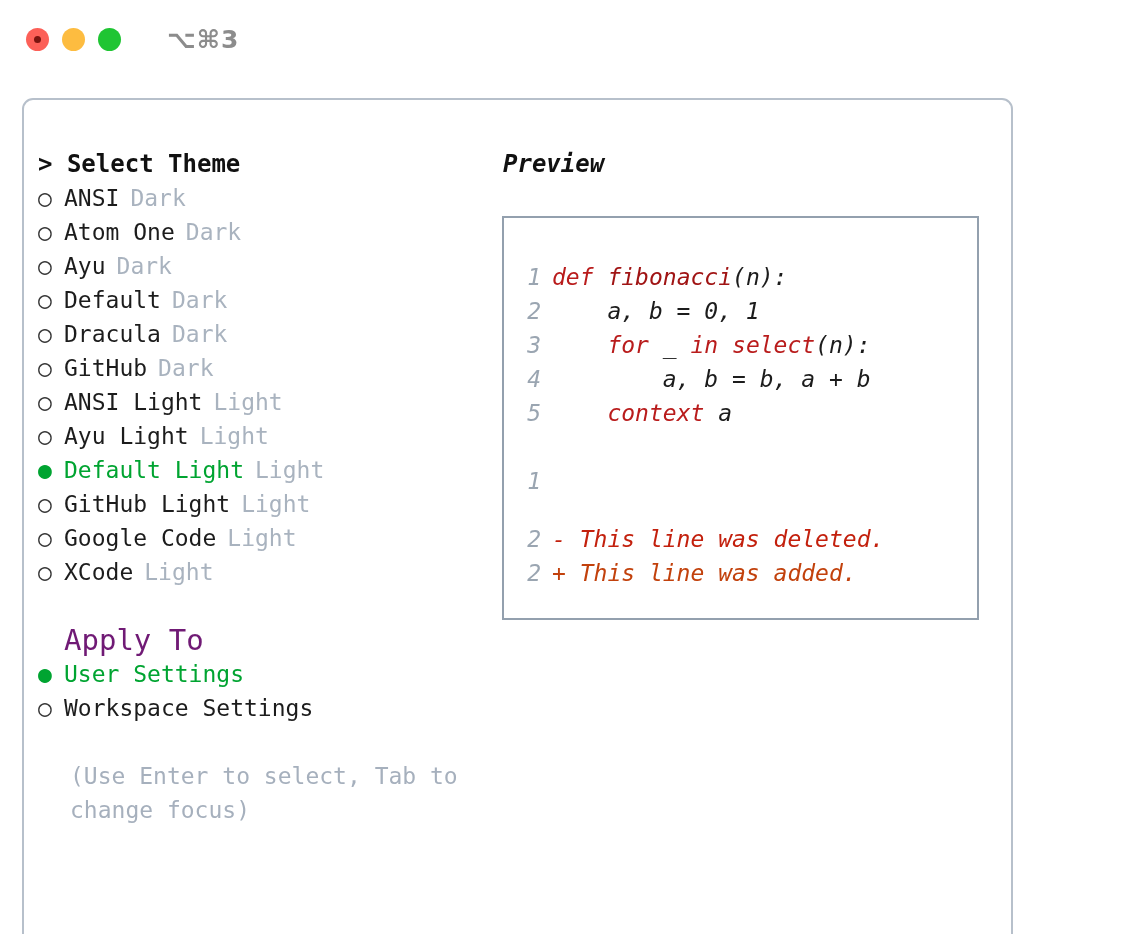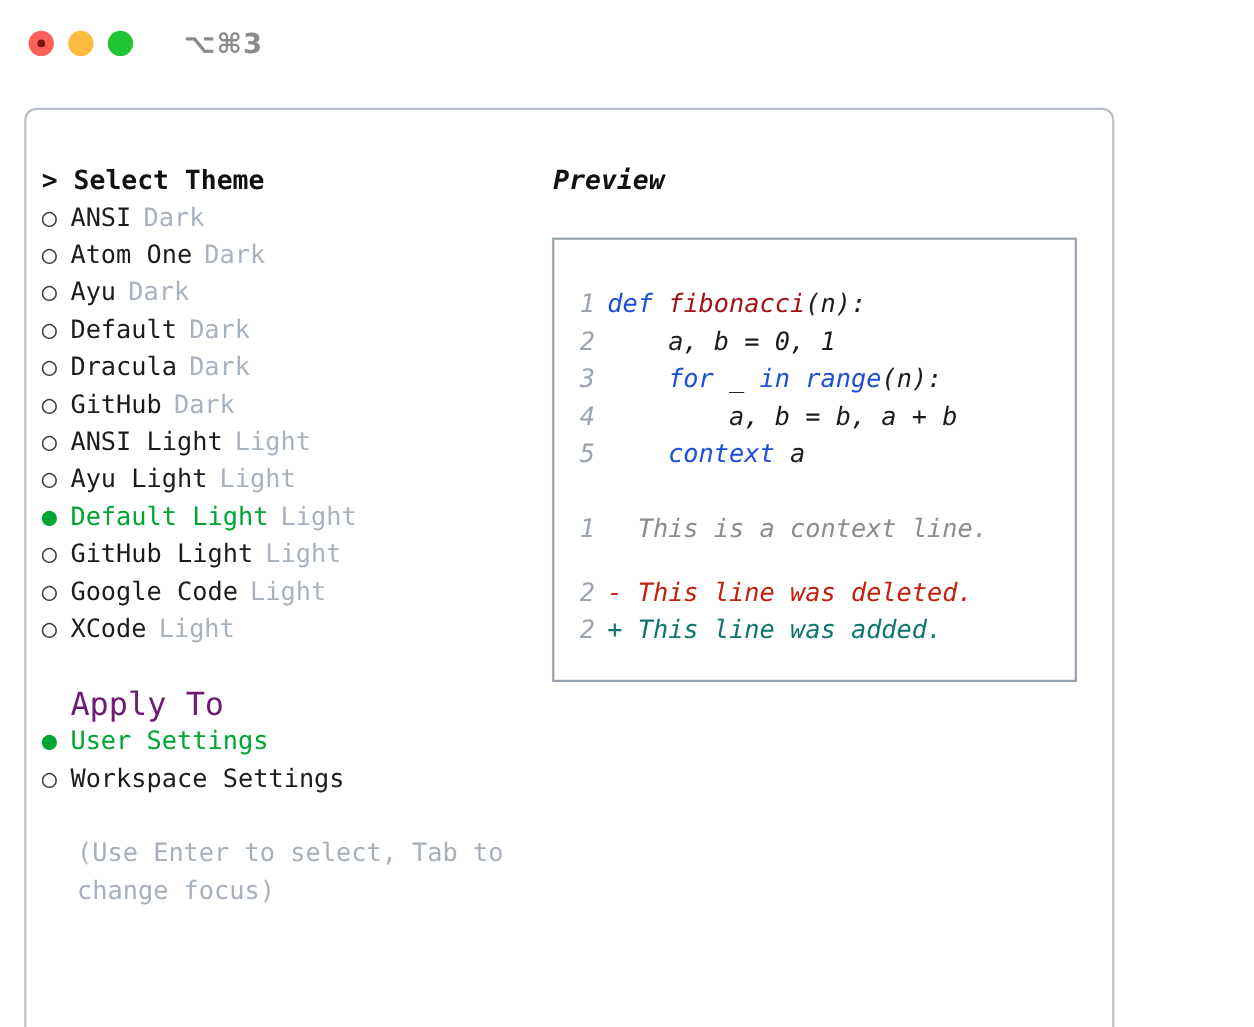--- a/index.html
+++ b/index.html
@@ -186,29 +186,29 @@
   .lineno {
     width: 48px;
     flex: 0 0 48px;
     text-align: right;
     color: #9aa5b1;
     padding-right: 11px;
     box-sizing: border-box;
   }
   .codetext { color: #1c1c1c; }
 
-  .tok-kw   { color: #1d4ed8; text-align: center; }
+  .tok-kw   { color: #b91c1c; text-align: center; }
   .tok-fn   { color: #a01414; }
   .tok-pn   { color: #1c1c1c; }
 
   .spacer-line { height: 34px; }
 
   .diff-ctx { color: #8c8c8c; }
   .diff-del { color: #c3200d; margin-top: 24px; }
-  .diff-add { color: #0f766e; }
+  .diff-add { color: #c2410c; }
 </style>
 </head>
 <body>
 
 <div class="window">
 
   <div class="titlebar">
     <div class="traffic">
       <span class="dot red"></span>
       <span class="dot yellow"></span>
@@ -247,27 +247,27 @@
 
         <div class="hint">(Use Enter to select, Tab to change focus)</div>
       </div>
 
       <div class="right-col">
         <div class="preview-title">Preview</div>
         <div class="preview-box">
           <div id="code-block">
               <div class="code-line"><span class="lineno">1</span><span class="codetext"><span class="tok-kw">def</span><span class="tok-pn"> </span><span class="tok-fn">fibonacci</span><span class="tok-pn">(n):</span></span></div>
               <div class="code-line"><span class="lineno">2</span><span class="codetext"><span class="tok-pn">    a, b = 0, 1</span></span></div>
-              <div class="code-line"><span class="lineno">3</span><span class="codetext"><span class="tok-pn">    </span><span class="tok-kw">for</span><span class="tok-pn"> _ </span><span class="tok-kw">in</span><span class="tok-pn"> </span><span class="tok-kw">range</span><span class="tok-pn">(n):</span></span></div>
+              <div class="code-line"><span class="lineno">3</span><span class="codetext"><span class="tok-pn">    </span><span class="tok-kw">for</span><span class="tok-pn"> _ </span><span class="tok-kw">in</span><span class="tok-pn"> </span><span class="tok-kw">select</span><span class="tok-pn">(n):</span></span></div>
               <div class="code-line"><span class="lineno">4</span><span class="codetext"><span class="tok-pn">        a, b = b, a + b</span></span></div>
               <div class="code-line"><span class="lineno">5</span><span class="codetext"><span class="tok-pn">    </span><span class="tok-kw">context</span><span class="tok-pn"> a</span></span></div>
             </div>
           <div class="spacer-line"></div>
           <div id="diff-block">
-              <div class="code-line"><span class="lineno">1</span><span class="diff-ctx">  This is a context line.</span></div>
+              <div class="code-line"><span class="lineno">1</span></div>
               <div class="code-line"><span class="lineno">2</span><span class="diff-del">- This line was deleted.</span></div>
               <div class="code-line"><span class="lineno">2</span><span class="diff-add">+ This line was added.</span></div>
             </div>
         </div>
       </div>
 
     </div>
   </div>
 </div>
 

